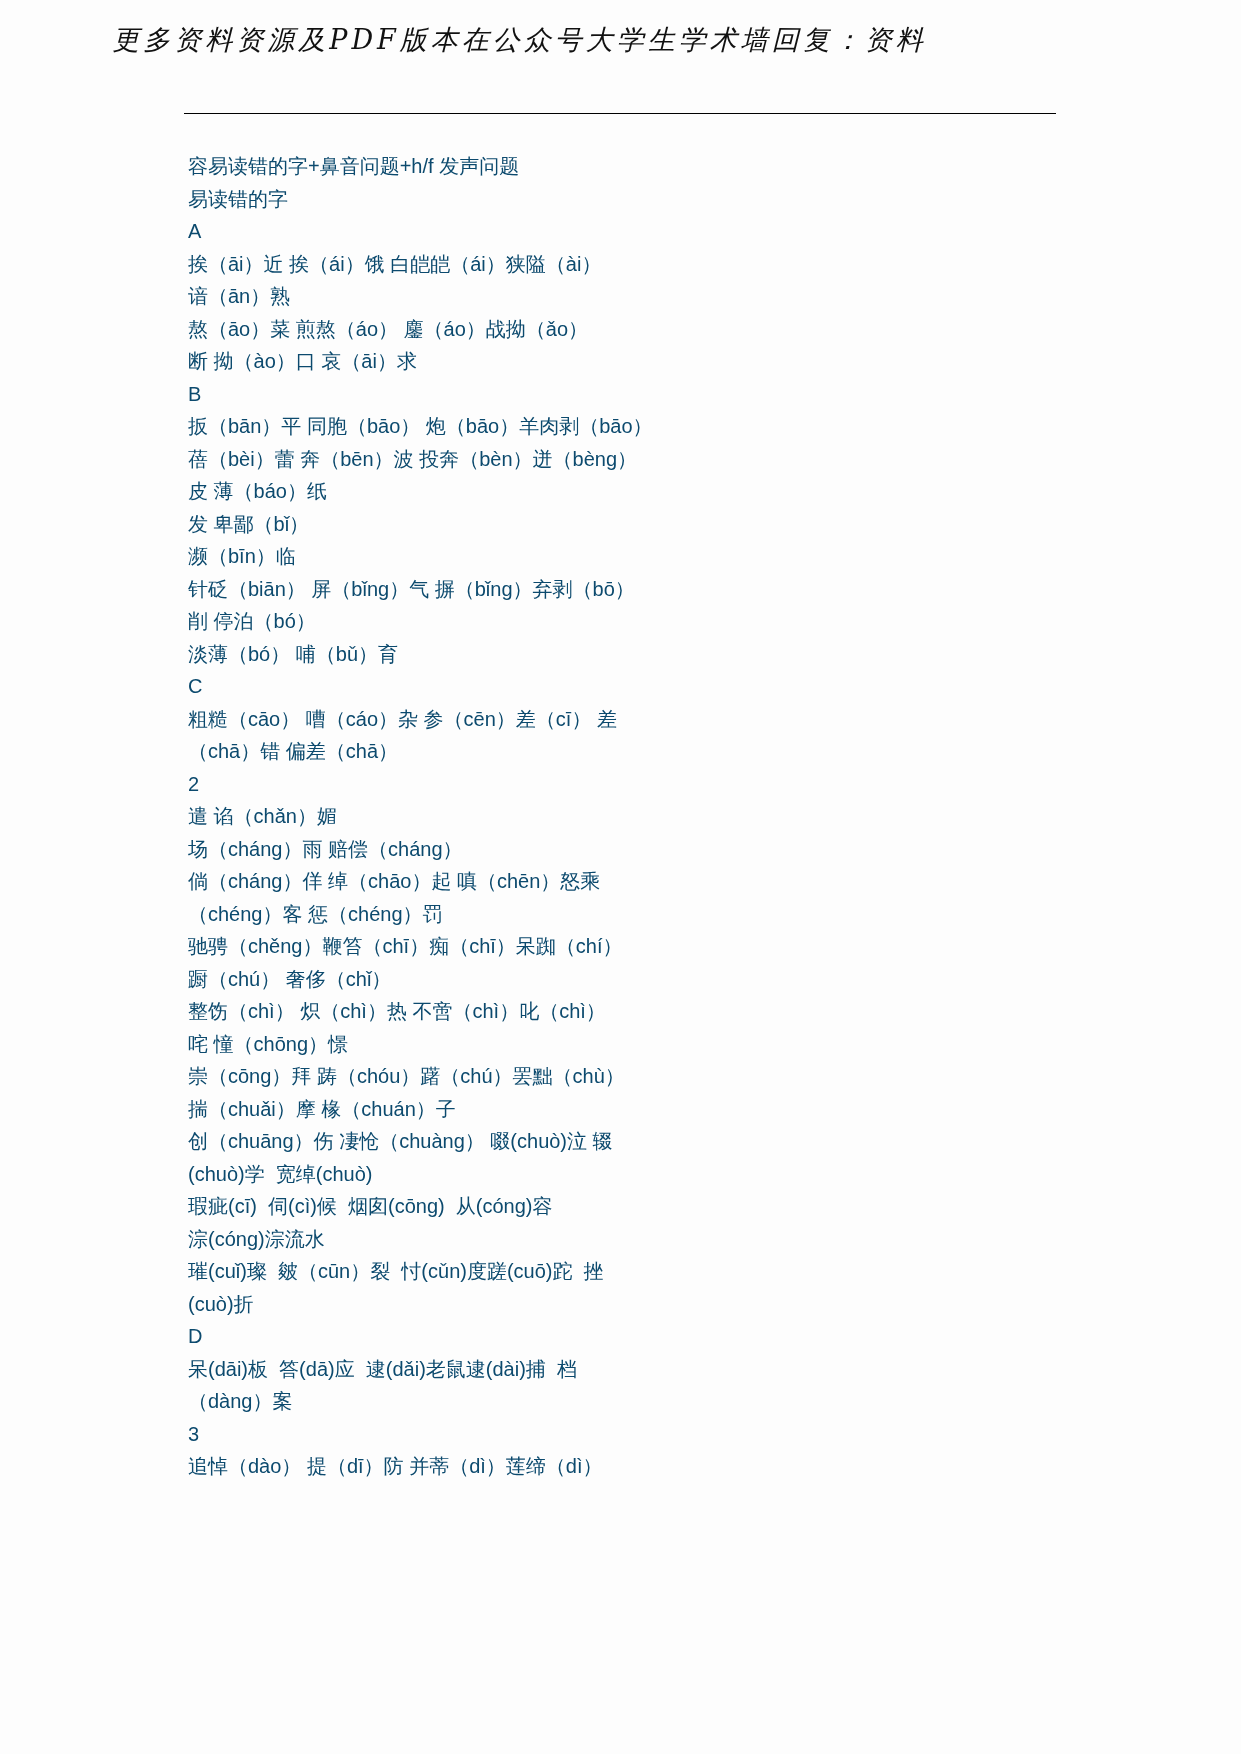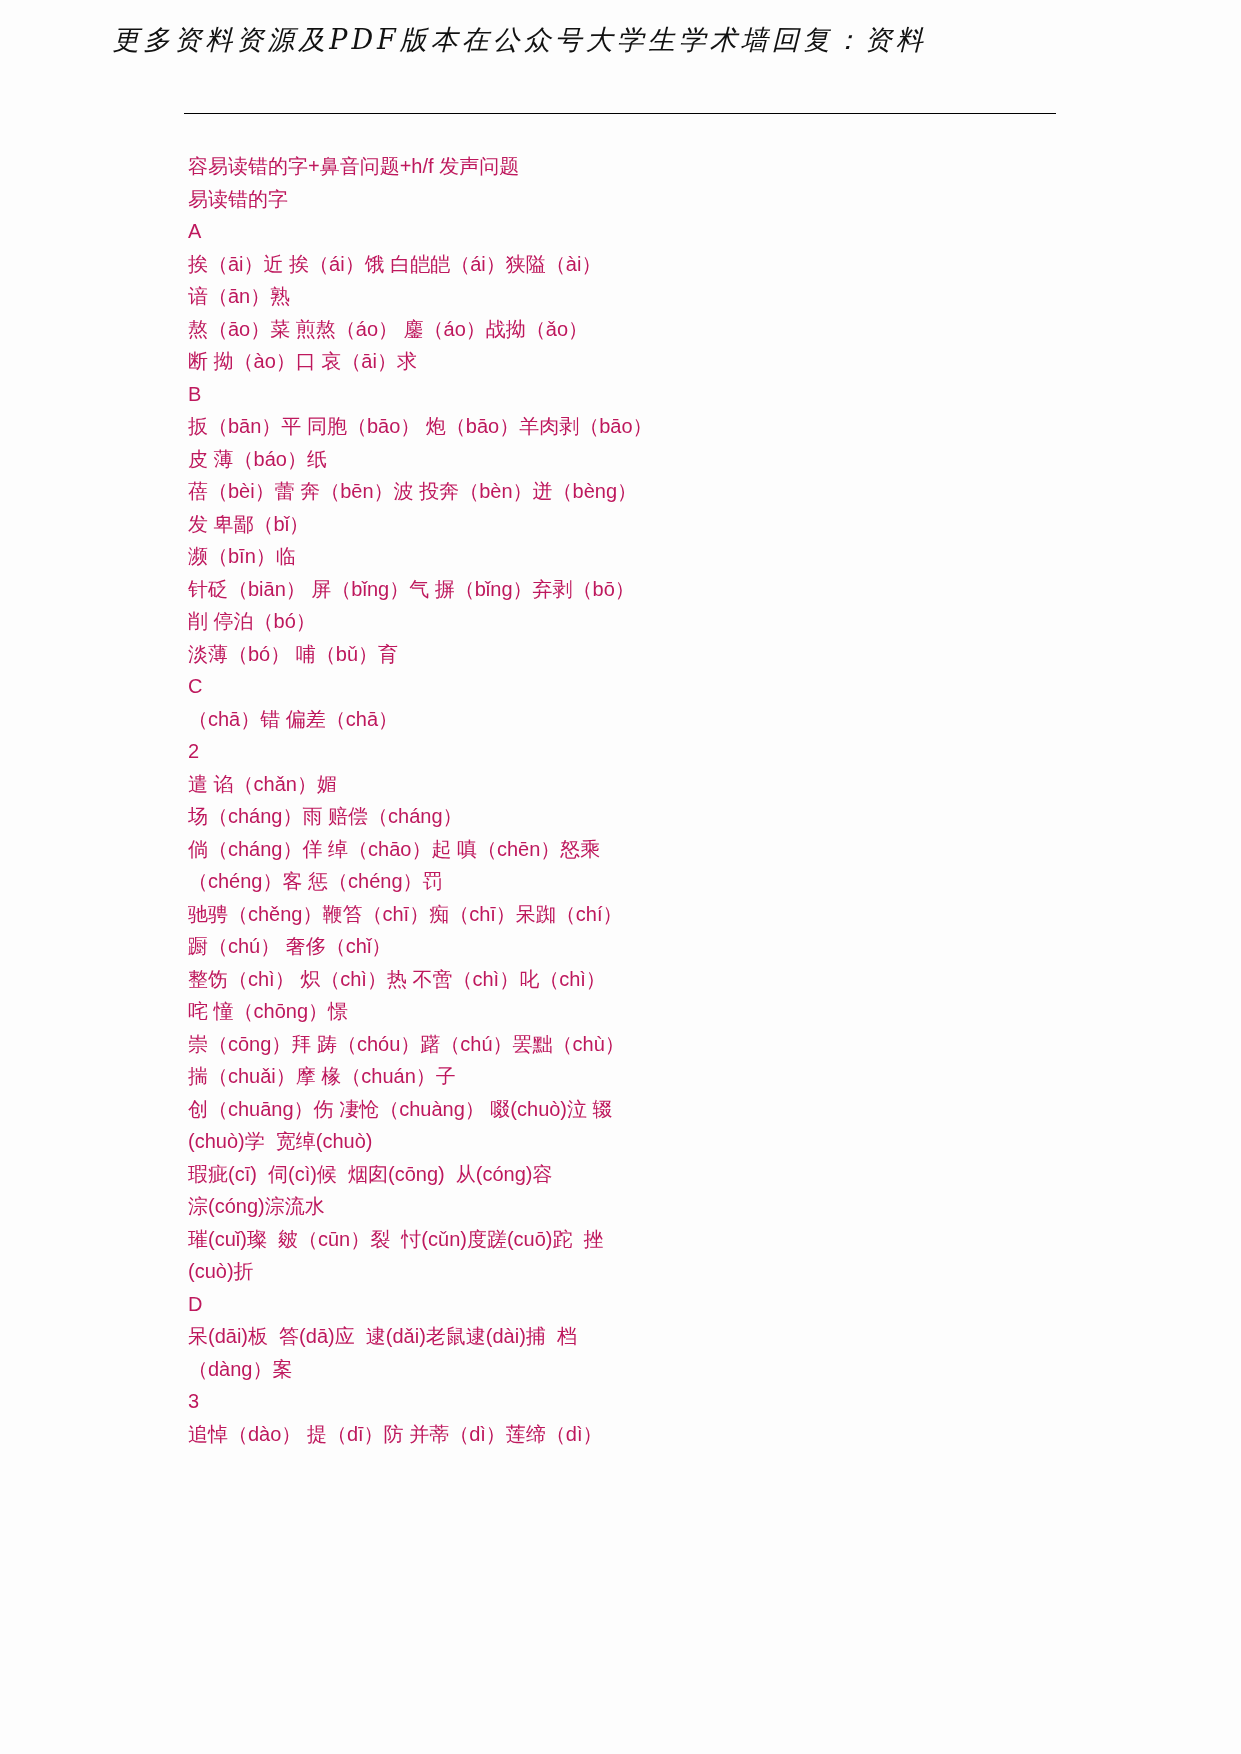--- a/index.html
+++ b/index.html
@@ -34,21 +34,21 @@
       height: 0;
       border-top: 1.5px solid #000;
     }
     .content {
       position: absolute;
       left: 188px;
       top: 150px;
       width: 720px;
       font-family: "Liberation Sans", "DejaVu Sans", sans-serif;
       font-size: 20px;
-      color: #be185d;
+      color: #0c4a6e;
     }
     .line {
       height: 32.5px;
       line-height: 32.5px;
       white-space: pre;
     }
   </style>
 </head>
 <body>
 
@@ -58,28 +58,29 @@
 <div class="content">
   <div class="line">容易读错的字+鼻音问题+h/f 发声问题</div>
   <div class="line">易读错的字</div>
   <div class="line">A</div>
   <div class="line">挨（āi）近 挨（ái）饿 白皑皑（ái）狭隘（ài）</div>
   <div class="line">谙（ān）熟</div>
   <div class="line">熬（āo）菜 煎熬（áo） 鏖（áo）战拗（ǎo）</div>
   <div class="line">断 拗（ào）口 哀（āi）求</div>
   <div class="line">B</div>
   <div class="line">扳（bān）平 同胞（bāo） 炮（bāo）羊肉剥（bāo）</div>
+  <div class="line">蓓（bèi）蕾 奔（bēn）波 投奔（bèn）迸（bèng）</div>
   <div class="line">皮 薄（báo）纸</div>
-  <div class="line">蓓（bèi）蕾 奔（bēn）波 投奔（bèn）迸（bèng）</div>
   <div class="line">发 卑鄙（bǐ）</div>
   <div class="line">濒（bīn）临</div>
   <div class="line">针砭（biān） 屏（bǐng）气 摒（bǐng）弃剥（bō）</div>
   <div class="line">削 停泊（bó）</div>
   <div class="line">淡薄（bó） 哺（bǔ）育</div>
   <div class="line">C</div>
+  <div class="line">粗糙（cāo） 嘈（cáo）杂 参（cēn）差（cī） 差</div>
   <div class="line">（chā）错 偏差（chā）</div>
   <div class="line">2</div>
   <div class="line">遣 谄（chǎn）媚</div>
   <div class="line">场（cháng）雨 赔偿（cháng）</div>
   <div class="line">倘（cháng）佯 绰（chāo）起 嗔（chēn）怒乘</div>
   <div class="line">（chéng）客 惩（chéng）罚</div>
   <div class="line">驰骋（chěng）鞭笞（chī）痴（chī）呆踟（chí）</div>
   <div class="line">蹰（chú） 奢侈（chǐ）</div>
   <div class="line">整饬（chì） 炽（chì）热 不啻（chì）叱（chì）</div>
   <div class="line">咤 憧（chōng）憬</div>

